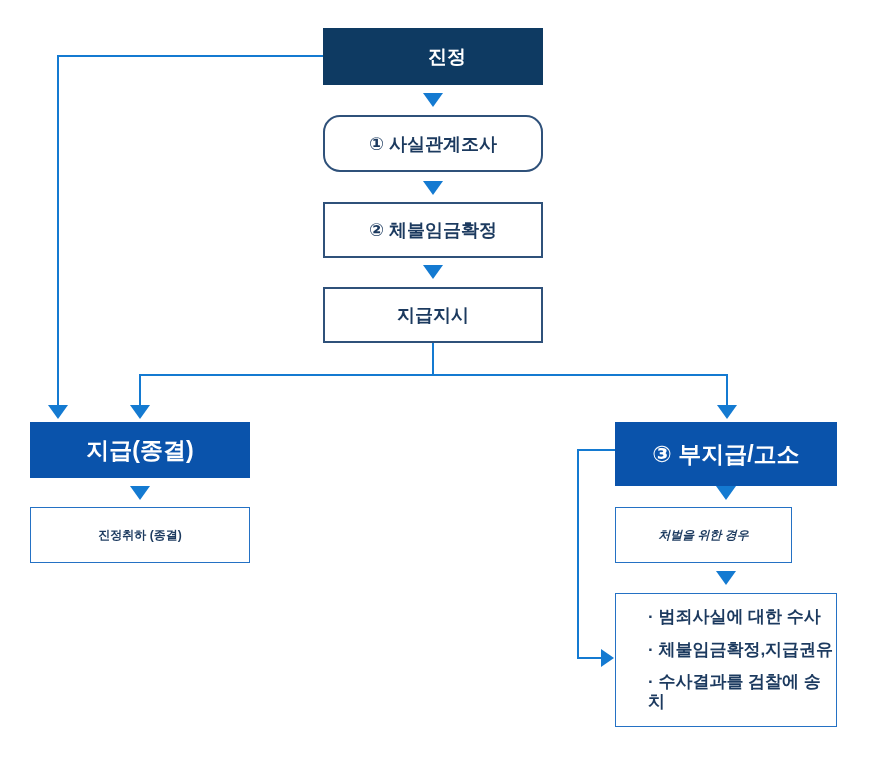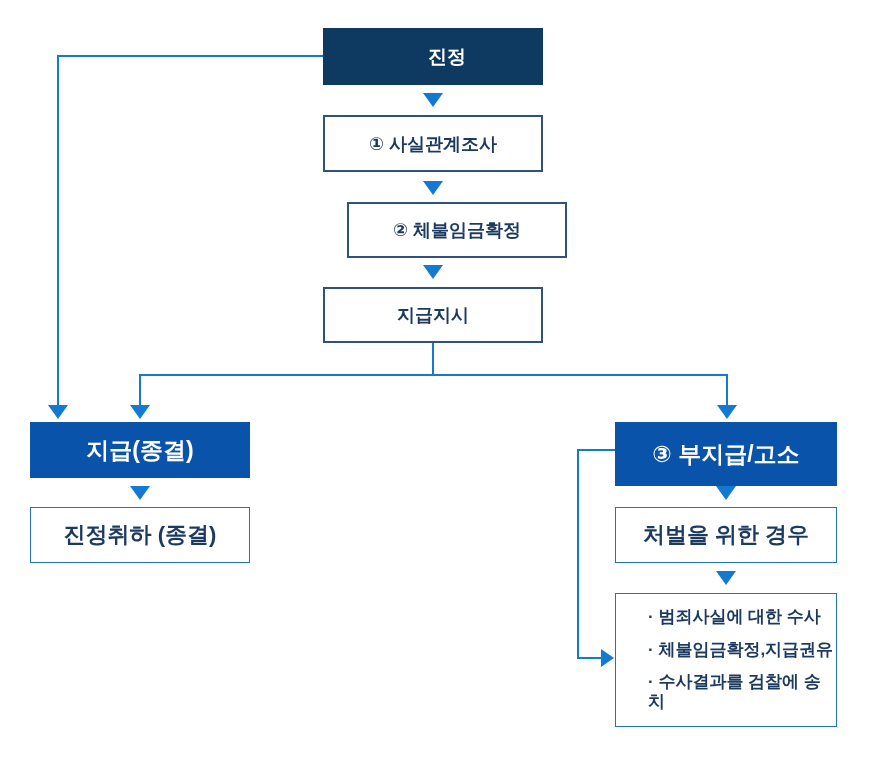--- a/index.html
+++ b/index.html
@@ -23,21 +23,21 @@
     position:absolute;
     display:flex;align-items:center;justify-content:center;
     box-sizing:border-box;
     font-weight:700;
     text-align:center;
     letter-spacing:0;
   }
   .fill-navy{background:var(--fillNavy);color:var(--white);font-size:19px;}
   .fill-blue{background:var(--fillBlue);color:var(--white);font-size:23px;}
   .outline-steel{background:var(--white);border:2px solid var(--borderSteel);color:var(--textNavy);font-size:18px;}
-  .outline-blue{background:var(--white);border:1px solid var(--borderBlue);color:var(--textNavy);font-size:22px;}
+  .outline-blue{background:var(--white);border:1px solid var(--borderBlue);color:var(--textNavy);font-size:12px;}
   .hline,.vline{position:absolute;background:var(--line);}
   .hline{height:2px;}
   .vline{width:2px;}
   .arrow-down{
     position:absolute;width:0;height:0;
     border-left:10px solid transparent;
     border-right:10px solid transparent;
     border-top:14px solid var(--line);
   }
   .arrow-right{
@@ -80,33 +80,33 @@
 
   <div class="arrow-down" style="left:423px;top:93px;"></div>
   <div class="arrow-down" style="left:423px;top:181px;"></div>
   <div class="arrow-down" style="left:423px;top:265px;"></div>
   <div class="arrow-down" style="left:130px;top:486px;"></div>
   <div class="arrow-down" style="left:716px;top:486px;"></div>
   <div class="arrow-down" style="left:716px;top:571px;"></div>
 
   <div class="node fill-navy" style="left:323px;top:28px;width:220px;height:57px;padding-left:28px;">진정</div>
 
-  <div class="node outline-steel" style="left:323px;top:115px;width:220px;height:57px;">① 사실관계조사</div>
+  <div class="node outline-steel" style="left:323px;top:115px;width:220px;height:57px;border-radius:17px;">① 사실관계조사</div>
 
-  <div class="node outline-steel" style="left:323px;top:202px;width:220px;height:56px;margin-left:24px;">② 체불임금확정</div>
+  <div class="node outline-steel" style="left:323px;top:202px;width:220px;height:56px;">② 체불임금확정</div>
 
   <div class="node outline-steel" style="left:323px;top:287px;width:220px;height:56px;">지급지시</div>
 
   <div class="node fill-blue" style="left:30px;top:422px;width:220px;height:56px;">지급(종결)</div>
 
   <div class="node outline-blue" style="left:30px;top:507px;width:220px;height:56px;">진정취하 (종결)</div>
 
   <div class="node fill-blue" style="left:615px;top:422px;width:222px;height:64px;">③ 부지급/고소</div>
 
-  <div class="node outline-blue" style="left:615px;top:507px;width:222px;height:56px;">처벌을 위한 경우</div>
+  <div class="node outline-blue" style="left:615px;top:507px;width:177px;height:56px;font-style:italic;">처벌을 위한 경우</div>
 
   <div class="node outline-blue bullet-box" style="left:615px;top:593px;width:222px;height:134px;">
     <div>· 범죄사실에 대한 수사</div>
     <div>· 체불임금확정,지급권유</div>
     <div>· 수사결과를 검찰에 송치</div>
   </div>
 
 </div>
 
 </body></html>

